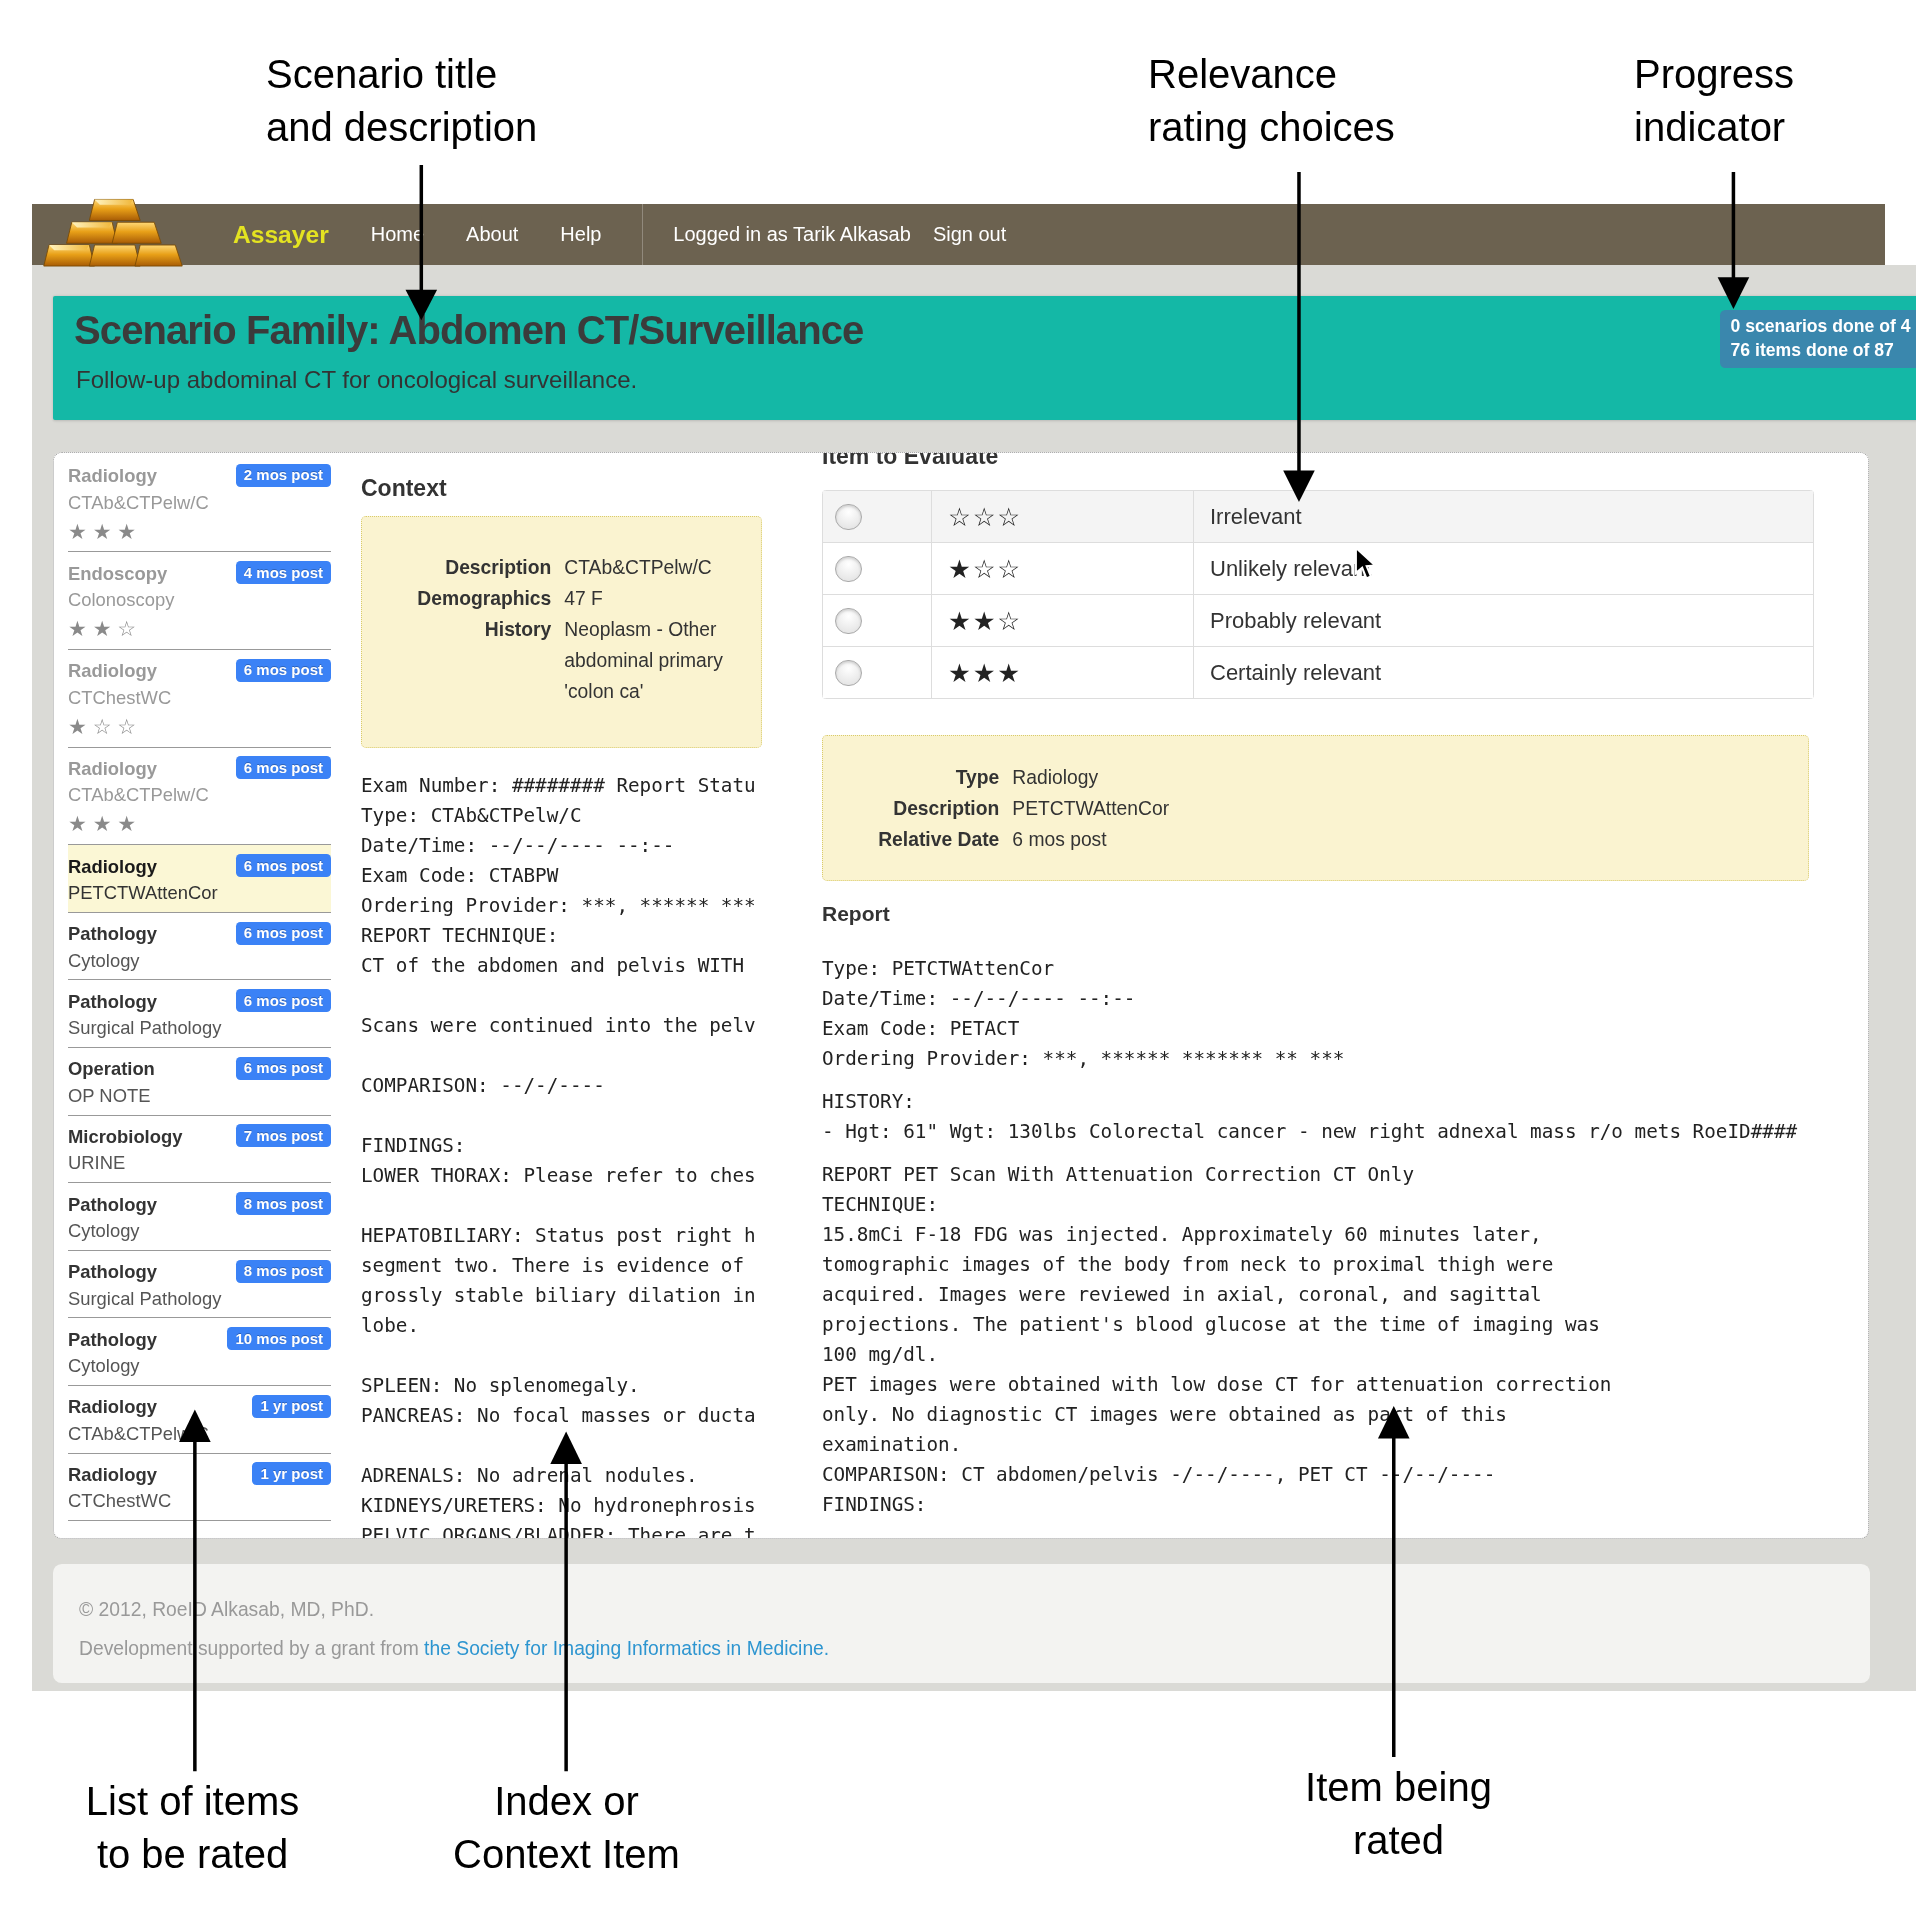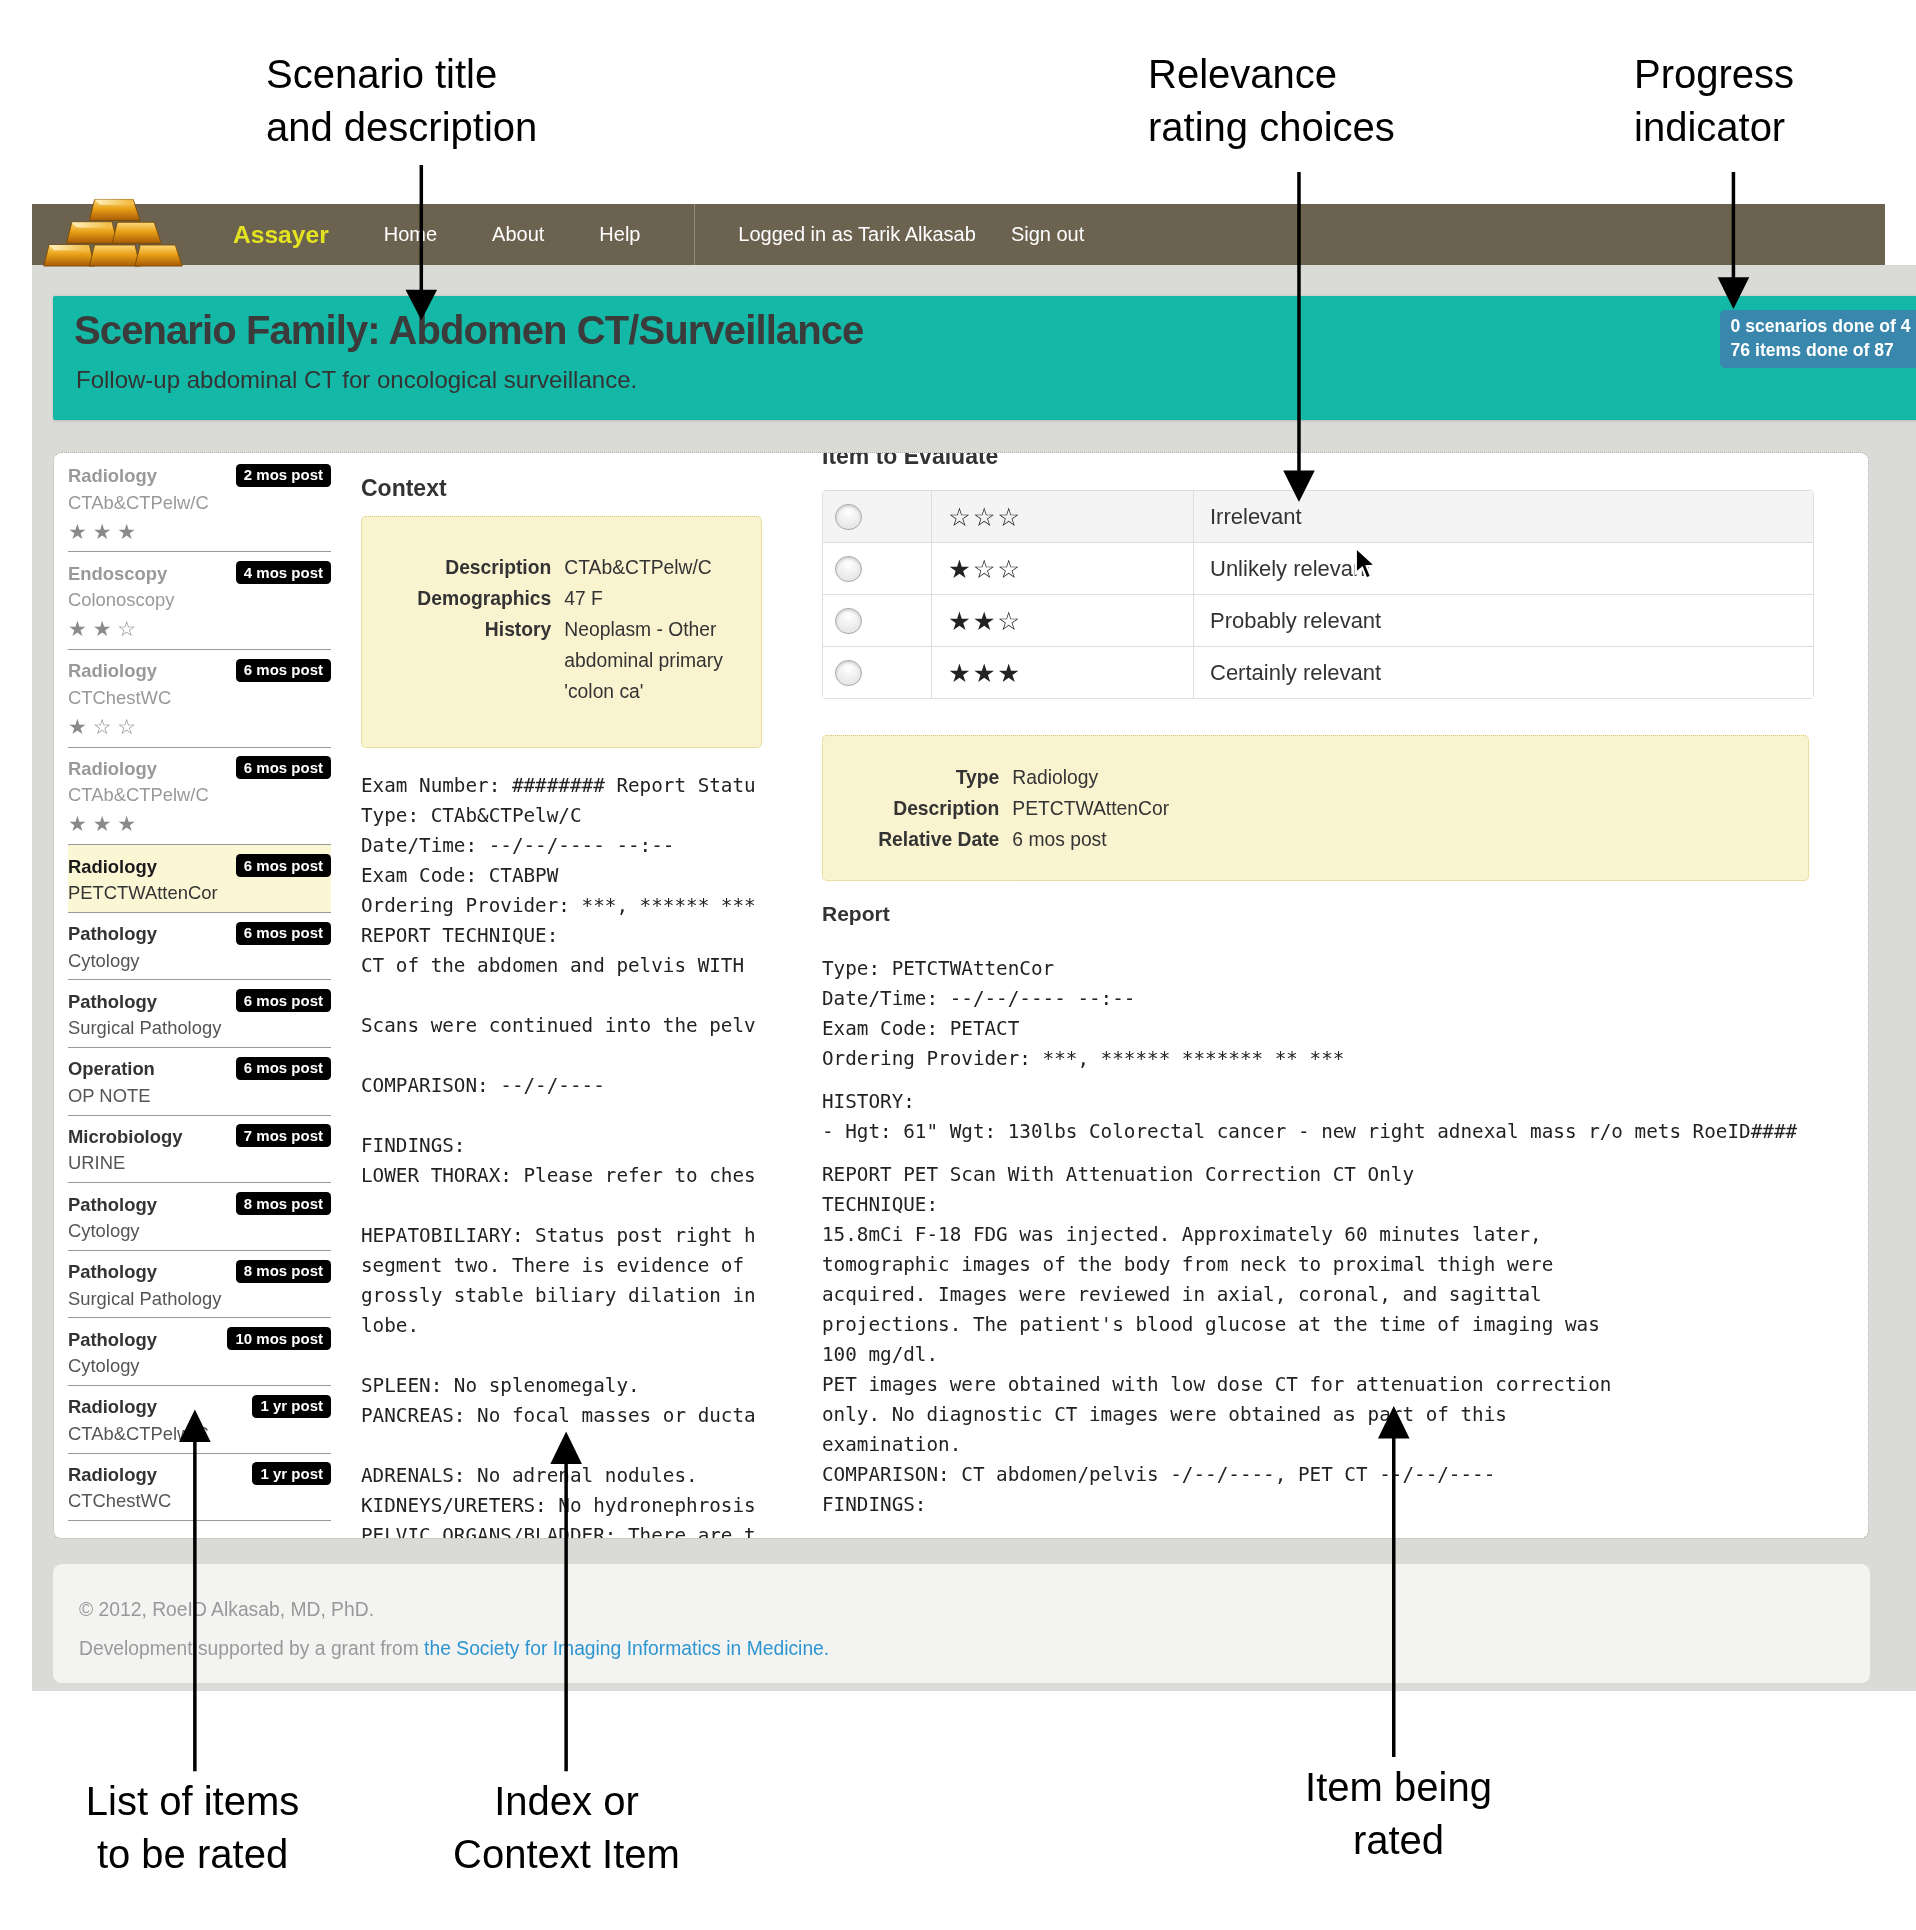--- a/index.html
+++ b/index.html
@@ -16,21 +16,21 @@
   #ann-relevance { left:1148px; top:48px; }
   #ann-progress { left:1634px; top:48px; }
   #ann-list   { left:61px;  top:1775px; width:263px; }
   #ann-index  { left:435px; top:1775px; width:263px; }
   #ann-item   { left:1271px; top:1761px; width:255px; }
   #arrow-layer { position:absolute; left:0; top:0; width:1916px; height:1930px; pointer-events:none; z-index:60; }
 
   
   .navbar {
     position:absolute; left:32px; top:204px; width:1853px; height:61px;
-    background:#6c6250; display:flex; align-items:center; z-index:5;gap:13px;
+    background:#6c6250; display:flex; align-items:center; z-index:5;
   }
   .brand { margin-left:201px; color:#e4e321; font-weight:bold; font-size:24.6px; }
   .nav-link { margin-left:42px; color:#fff; font-size:20px; }
   .nav-divider { margin-left:40px; width:1.8px; height:61px; background:rgba(255,255,255,0.25); }
   .nav-session { margin-left:30px; color:#fff; font-size:20px; }
   .nav-signout { margin-left:22px; color:#fff; font-size:20px; }
   #logo { position:absolute; left:42px; top:194px; z-index:6; }
 
   .page-bg { position:absolute; left:32px; top:265px; width:1885px; height:1426px; background:#dadad6; }
 
@@ -55,21 +55,21 @@
   }
 
   
   .sidebar { position:absolute; left:14px; top:1.8px; width:263px; }
   .sb-item { position:relative; padding:10.5px 0 8.8px; border-bottom:0.9px solid #999; }
   .sb-type { font-size:18.4px; font-weight:bold; line-height:21px; }
   .sb-sub  { font-size:18.4px; line-height:21px; margin-top:5.3px; }
   .sb-stars { font-size:21px; line-height:23px; margin-top:7px; color:#8a8a8a; }
   .sb-stars:empty { display:none; }
   .sb-badge {
-    position:absolute; right:0; top:8.8px; background:#000000; color:#fff;
+    position:absolute; right:0; top:8.8px; background:#3b82f6; color:#fff;
     font-size:15px; font-weight:bold; padding:2.6px 8px 3.5px; border-radius:4.4px;
     text-shadow:0 -0.9px 0 rgba(0,0,0,0.25);
   }
   .sb-item.rated .sb-type, .sb-item.rated .sb-sub { color:#999; }
   .sb-item.pending .sb-type { color:#333; }
   .sb-item.pending .sb-sub { color:#555; }
   .sb-item.current { background:#fbf7d5; }
   .sb-item.current .sb-type { color:#1a1a1a; }
   .sb-item.current .sb-sub { color:#333; }
 

